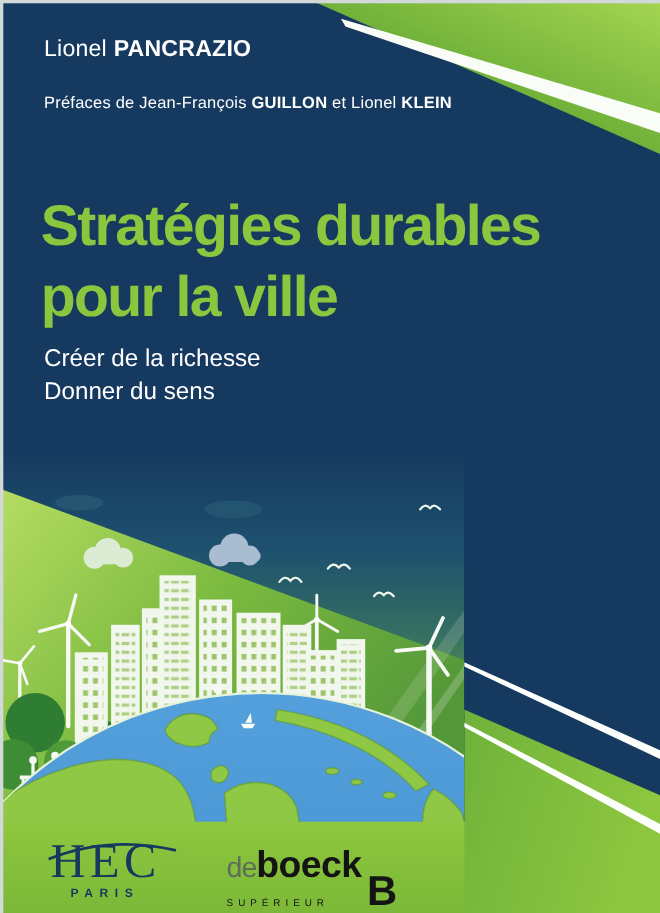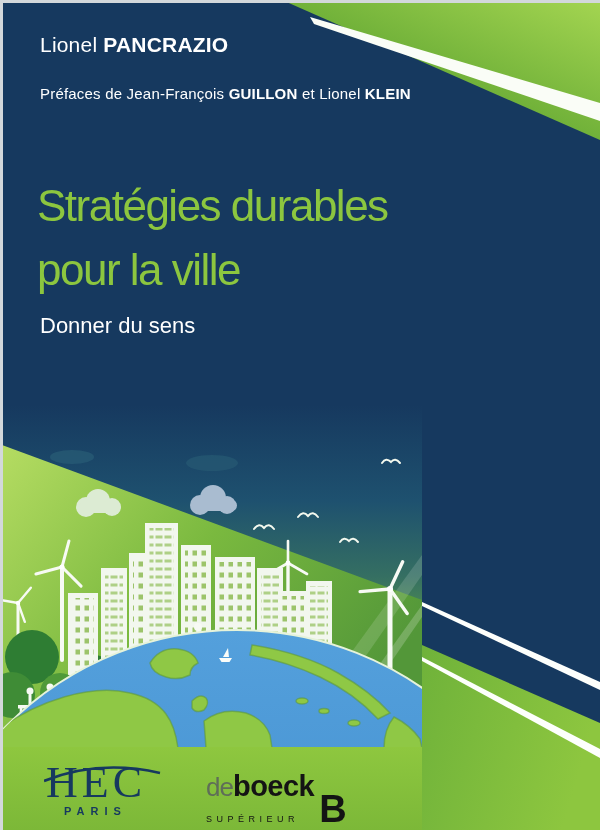--- a/index.html
+++ b/index.html
@@ -8,37 +8,37 @@
     background:#16395f;
     font-family:"Liberation Sans",sans-serif;
   }
   .abs{position:absolute;}
   
   .author{left:40px;top:33px;font-size:21px;color:#fff;letter-spacing:.2px;}
   .author .bold{font-weight:700;}
   .credit{left:40px;font-size:15px;color:#fff;letter-spacing:.2px;}
   .credit .bold{font-weight:700;margin-top:19px;}
   .credit1{top:85px;} .credit2{top:115px;}
-  .title{left:37px;top:174px;font-size:44px;line-height:64px;font-weight:400;
+  .title{left:37px;top:174px;font-size:52px;line-height:64px;font-weight:700;
          color:#8cc63f;letter-spacing:-1.5px;}
   .subtitle{left:40px;top:311px;font-size:22px;line-height:30px;color:#fff;font-weight:400;}
   
   .badge-sigle{left:370px;top:15px;width:54px;text-align:right;color:#fff;
                font-weight:700;font-size:18px;line-height:14px;letter-spacing:.2px;}
   .badge-tagline{left:458px;top:17px;color:#14375e;font-weight:700;
                  font-size:12.5px;line-height:11.5px;}
   
   .band{left:0;top:747px;width:600px;height:83px;
         background:linear-gradient(180deg,#8ec73f,#7cb838);z-index:2;}
   .hec{left:44px;top:751px;z-index:4;}
   .deboeck{left:206px;top:774px;z-index:4;color:#141414;}
   .db-row{display:flex;align-items:flex-end;}
   .db-col{display:flex;flex-direction:column;}
   .db-de{font-size:26px;line-height:24px;color:#5f6e58;letter-spacing:-1px;}
-  .db-boeck{font-size:29px;line-height:24px;font-weight:800;letter-spacing:-.5px;}
+  .db-boeck{font-size:34px;line-height:24px;font-weight:800;letter-spacing:-.5px;}
   .db-mark{font-size:38px;line-height:30px;font-weight:900;margin-left:5px;}
   .db-sub{font-size:9px;font-weight:400;letter-spacing:4.5px;margin-top:14px;}
   .edge{inset:0;border-left:3px solid #d3d8db;border-top:3px solid #d3d8db;
         pointer-events:none;z-index:9;}
   svg{display:block;}
   .deco-top{left:270px;top:0;z-index:1;}
   .deco-br{left:422px;top:560px;z-index:3;}
   .illus{left:2px;top:405px;z-index:1;}
 </style>
 </head>
@@ -70,20 +70,21 @@
 
   <div class="abs author"><span>Lionel </span><span class="bold">PANCRAZIO</span></div>
 
   <div class="abs credit credit1"><span>Préfaces de Jean-François </span><span class="bold">GUILLON</span><span> et Lionel </span><span class="bold">KLEIN</span></div>
 
   <div class="abs title">
     <div>Stratégies durables</div>
     <div>pour la ville</div>
   </div>
   <div class="abs subtitle">
+    <div>Créer de la richesse</div>
     <div>Donner du sens</div>
   </div>
 
   <svg class="abs illus" width="420" height="343" viewBox="0 0 420 343">
     <defs>
       <linearGradient id="sky" x1="0" y1="0" x2="0" y2="1">
         <stop offset="0" stop-color="#16395f"></stop>
           <stop offset=".28" stop-color="#1e516f"></stop>
         <stop offset=".5" stop-color="#356f62"></stop>
           <stop offset=".68" stop-color="#5b9a49"></stop>

